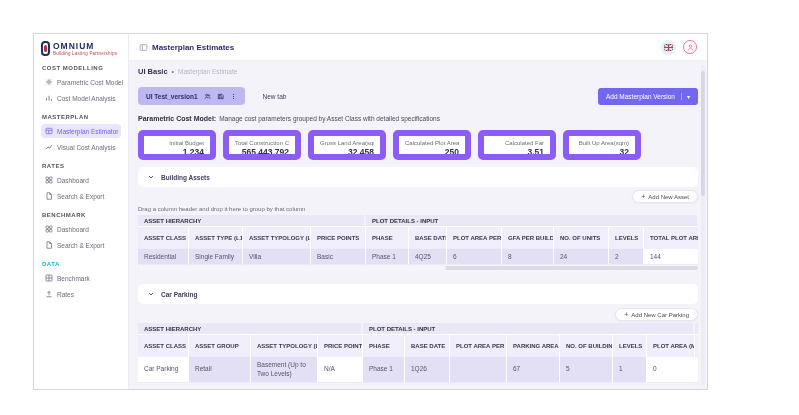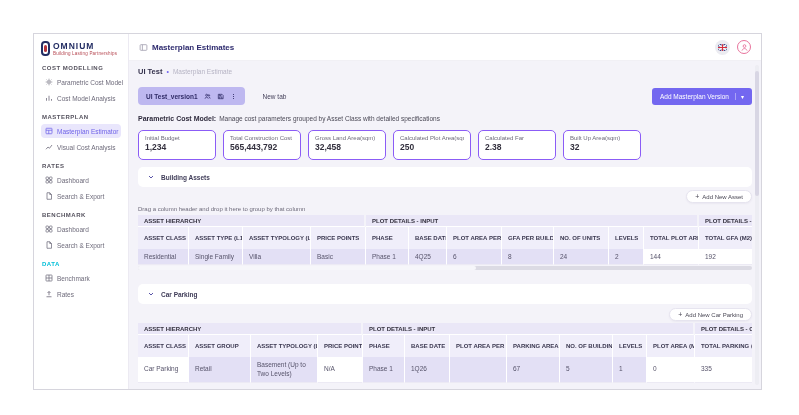--- a/index.html
+++ b/index.html
@@ -1,17 +1,17 @@
 <!DOCTYPE html>
 <html><head>
 <meta charset="utf-8">
 <style>
   * { box-sizing: border-box; margin: 0; padding: 0; }
   html,body { width: 799px; height: 415px; background: #fff; font-family: "Liberation Sans", sans-serif; }
-  #frame { position: absolute; left: 33px; top: 33px; width: 729px; height: 357px;
+  #frame { position: absolute; left: 33px; top: 33px; width: 675px; height: 357px;
            border: 1px solid #d6d5dd; background: #fff; display: flex; overflow: hidden; }
 
   
   #sidebar { width: 95px; min-width: 95px; background: #fff; border-right: 1px solid #eceaf2; padding: 7px 7px; overflow: hidden; }
   .logo-row { display: flex; align-items: flex-start; gap: 3px; margin-bottom: 4px; }
   .logo-mark { width: 9px; height: 15px; border: 2px solid #232d63; border-radius: 4px; position: relative; flex: none; }
   .logo-mark::after { content:""; position:absolute; left:1px; top:2px; width:3px; height:7px; background:#b5353d; border-radius:2px; }
   .logo-name { font-size: 8.5px; font-weight: bold; color: #232d63; letter-spacing: 1px; line-height: 10px; }
   .logo-tag { font-size: 4.5px; color: #b5454f; letter-spacing: .2px; }
   .nav-section-label { font-size: 6px; font-weight: bold; color: #55525e; letter-spacing: .5px; margin: 9px 1px 4px; white-space: nowrap; }
@@ -51,21 +51,21 @@
   .pill-ic svg { width: 7px; height: 7px; }
   .new-tab { font-size: 6.5px; color: #46425c; margin-left: 18px; cursor: pointer; }
   .add-version-btn { margin-left: auto; background: #7367f0; color: #fff; font-size: 6.5px; border: none;
                      border-radius: 3px; height: 17px; padding: 0 8px; display: flex; align-items: center; gap: 6px; cursor: pointer; }
   .add-version-btn .caret { font-size: 6px; border-left: 1px solid rgba(255,255,255,.4); padding-left: 5px; }
 
   .intro-row { margin-top: 9px; font-size: 6.5px; color: #4b4956; height: 10px; white-space: nowrap; overflow: hidden; }
   .intro-row b { font-size: 7px; color: #2f2b3d; margin-right: 3px; }
 
   #cards-row { display: flex; gap: 7px; margin-top: 5px; overflow: hidden; height: 30px; }
-  .stat-card { width: 78px; min-width: 78px; background: #fff; border: 1px solid #8b5cf6; border-radius: 5px; padding: 4px 6px; overflow: hidden; }
+  .stat-card { width: 78px; min-width: 78px; background: #fff; border: 6px solid #8b5cf6; border-radius: 5px; padding: 4px 6px; overflow: hidden; text-align: right; }
   .stat-label { font-size: 6px; color: #6e6b7b; white-space: nowrap; overflow: hidden; }
   .stat-value { font-size: 8.5px; font-weight: bold; color: #33303e; margin-top: 1px; white-space: nowrap; overflow: hidden; }
 
   .accordion { margin-top: 7px; background: #fff; border-radius: 5px; height: 20px; display: flex; align-items: center; padding: 0 9px; gap: 6px; cursor: pointer; }
   .accordion.second { margin-top: 14px; }
   .chev { width: 8px; height: 8px; color: #5a55a8; display: inline-flex; }
   .chev svg { width: 8px; height: 8px; }
   .acc-label { font-size: 6.5px; color: #3f3c58; font-weight: bold; }
 
   .add-row { display: flex; justify-content: flex-end; margin-top: 3px; }
@@ -227,21 +227,21 @@
               <circle cx="8" cy="5.5" r="2.4"></circle>
               <path d="M3.5 13.5c.9-2.4 2.5-3.6 4.5-3.6s3.6 1.2 4.5 3.6"></path>
             </svg>
         </span>
       </div>
     </div>
 
     <div id="content">
 
       <div class="breadcrumb">
-        <span class="bc-title">UI Test</span>
+        <span class="bc-title">UI Basic</span>
         <span class="bc-sep">•</span>
         <span class="bc-sub">Masterplan Estimate</span>
       </div>
 
       <div class="tab-row">
         <div class="version-pill">
           <span class="lbl">UI Test_version1</span>
           <span class="pill-ic">
             <svg viewBox="0 0 16 16" fill="none" stroke="currentColor" stroke-width="1.7">
                 <circle cx="6" cy="5" r="2.2"></circle>
@@ -287,21 +287,21 @@
           <div class="stat-card">
             <div class="stat-label">Gross Land Area(sqm)</div>
             <div class="stat-value">32,458</div>
           </div>
           <div class="stat-card">
             <div class="stat-label">Calculated Plot Area(sqm)</div>
             <div class="stat-value">250</div>
           </div>
           <div class="stat-card">
             <div class="stat-label">Calculated Far</div>
-            <div class="stat-value">2.38</div>
+            <div class="stat-value">3.51</div>
           </div>
           <div class="stat-card">
             <div class="stat-label">Built Up Area(sqm)</div>
             <div class="stat-value">32</div>
           </div>
         </div>
 
       <div class="accordion">
         <span class="chev">
           <svg viewBox="0 0 16 16" fill="none" stroke="currentColor" stroke-width="2">

